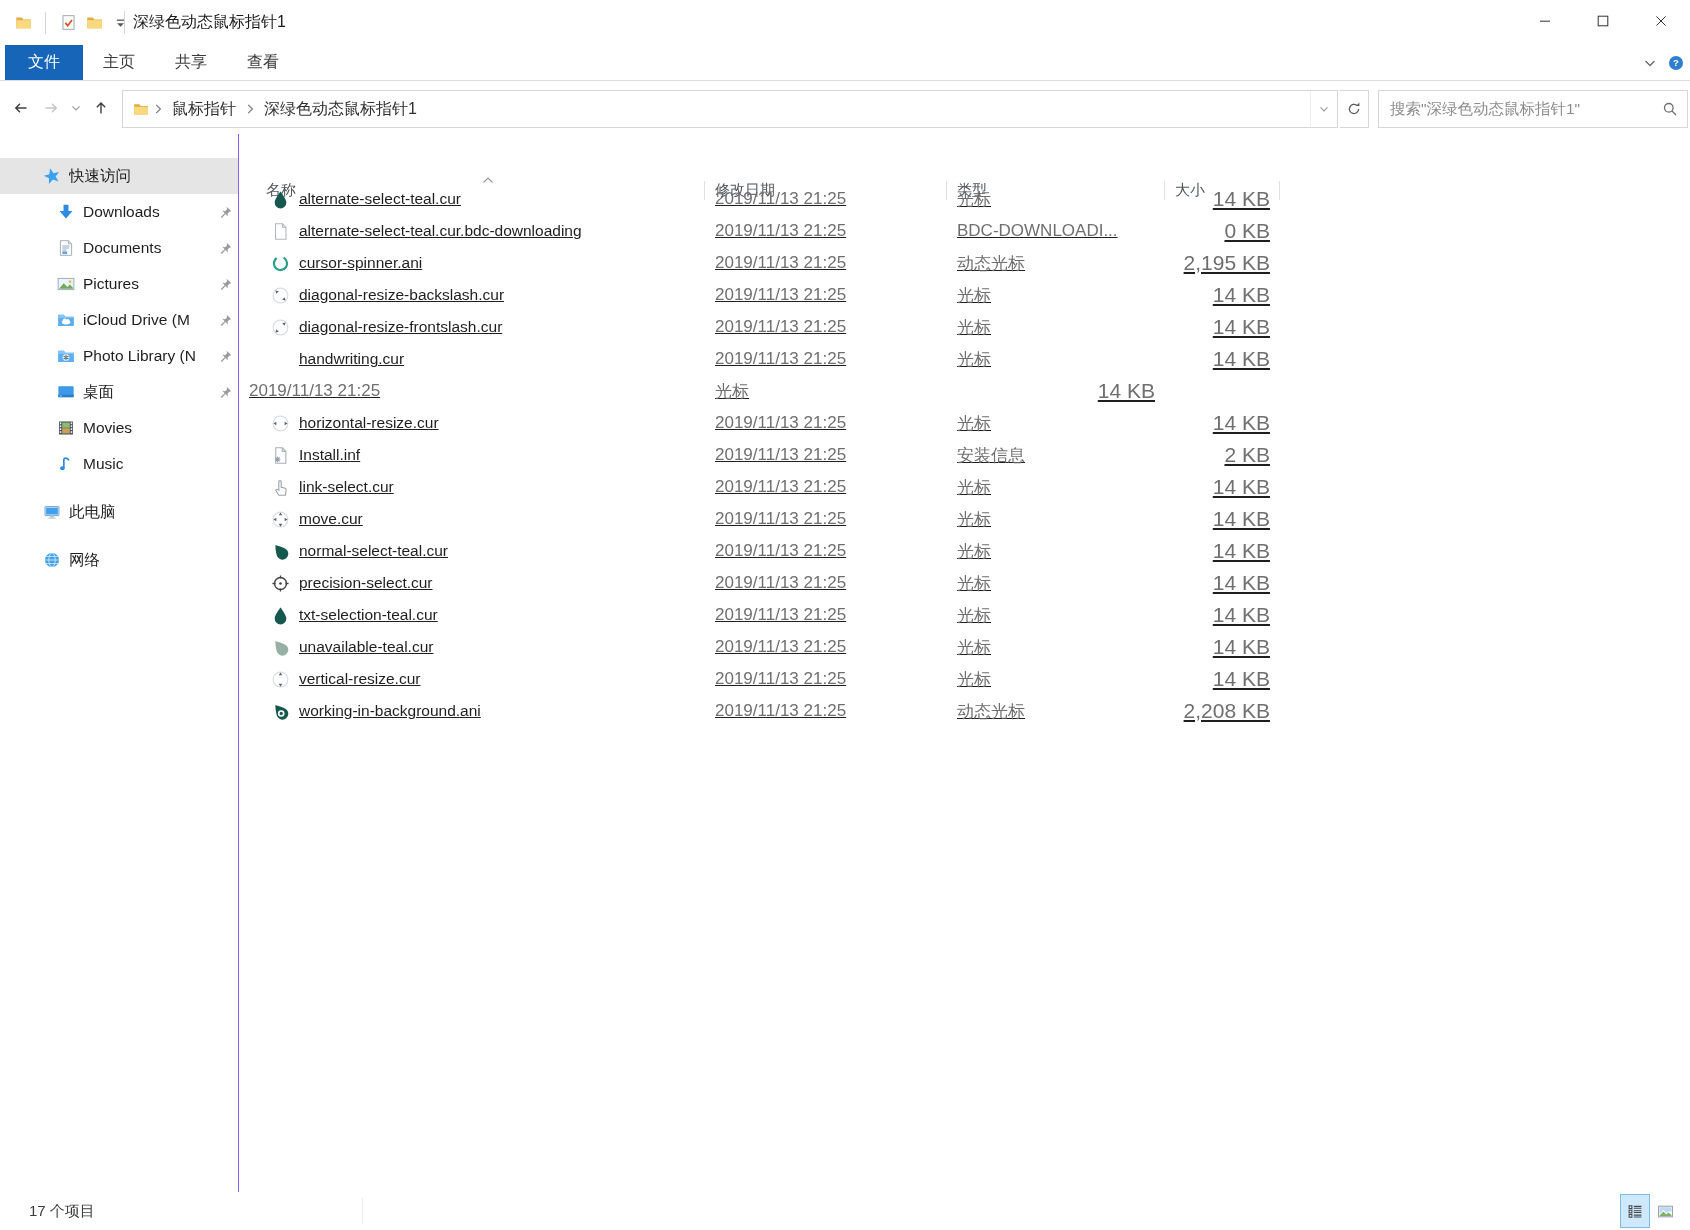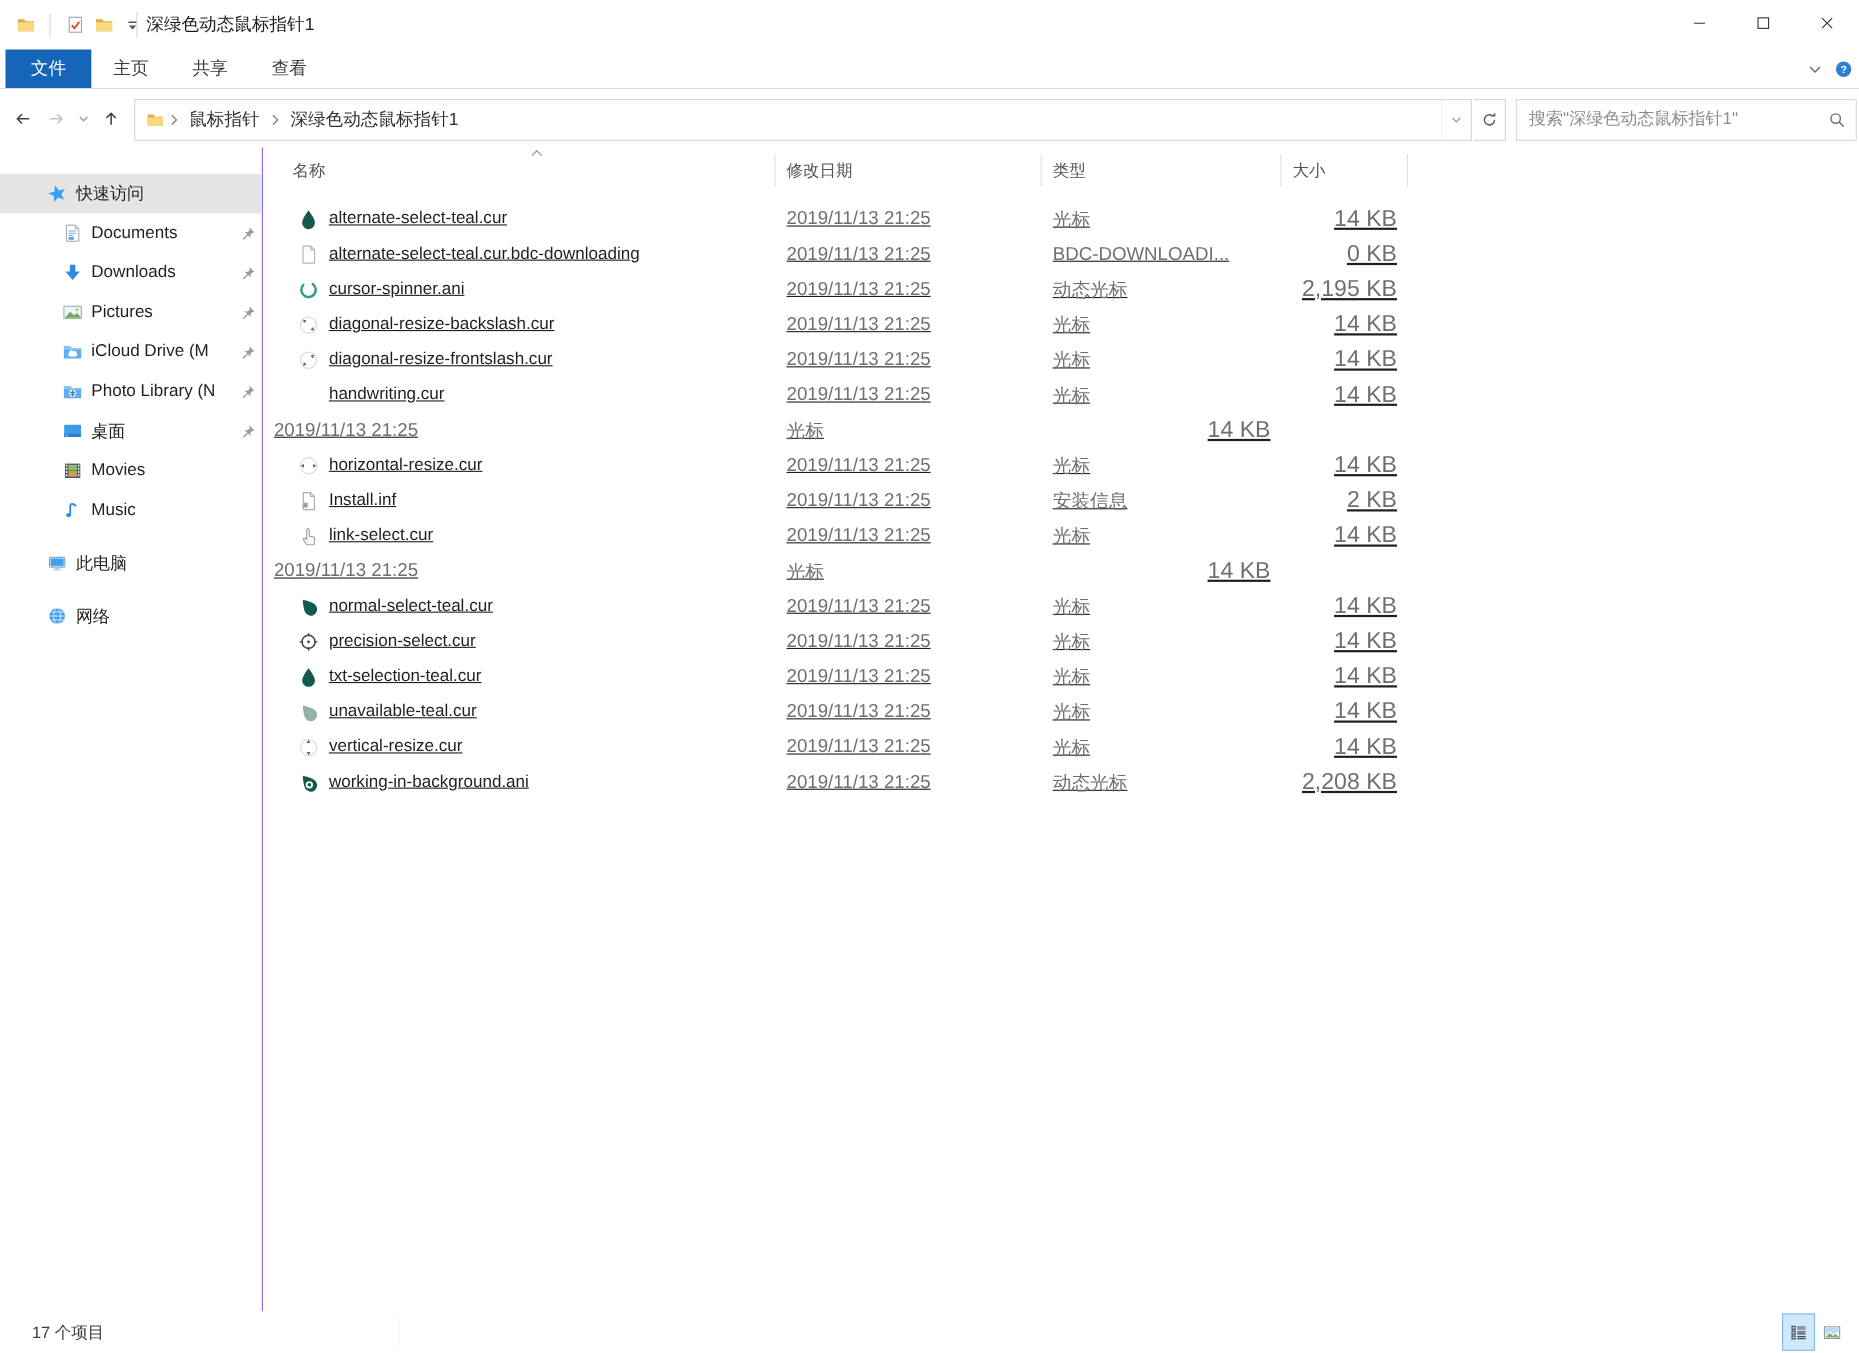--- a/index.html
+++ b/index.html
@@ -51,21 +51,21 @@
   .side-item{height:36px;display:flex;align-items:center;position:relative;cursor:default;}
   .side-item .icon{width:20px;margin-left:42px;}
   .side-item.lvl1 .icon{margin-left:56px;}
   .side-label{margin-left:7px;font-size:15.5px;color:#1f1f1f;white-space:nowrap;overflow:hidden;max-width:138px;}
   .side-item.gap{margin-top:12px;}
   .side-item.selected{background:#e5e5e5;}
   .side-item .pin{position:absolute;right:4px;margin:0;width:18px;}
 
   .content{position:absolute;left:239px;top:0;right:0;bottom:0;}
   .list-header{position:absolute;left:0;top:6px;right:0;height:30px;display:grid;grid-template-columns:466px 242px 218px 115px;font-size:15px;color:#4e555b;}
-  .hcell{display:flex;align-items:center;border-right:1px solid #e0e0e0;padding-left:10px;position:relative;box-sizing:border-box;}
+  .hcell{display:flex;align-items:flex-start;border-right:1px solid #e0e0e0;padding-left:10px;position:relative;box-sizing:border-box;margin-top:41px;}
   .hcell.first{padding-left:27px;}
   .sort-caret{position:absolute;left:243px;top:-5px;}
   .rows{position:absolute;left:0;top:49px;right:0;text-decoration:underline;}
   .row{height:32px;display:grid;grid-template-columns:466px 242px 218px 115px;align-items:center;}
   .cell{white-space:nowrap;overflow:hidden;}
   .c-name{display:flex;align-items:center;padding-left:31px;font-size:15.5px;color:#1f1f1f;}
   .c-name .icon{width:20px;margin-right:9px;}
   .c-date,.c-type{padding-left:10px;color:#6f6f6f;font-size:17px;}
   .c-size{text-align:right;padding-right:10px;color:#6f6f6f;font-size:21px;}
 
@@ -224,40 +224,40 @@
         <span class="icon">
           <svg width="18" height="18" viewBox="0 0 16 16">
             <polygon points="8,1 9.9,5.9 15,6 11,9.2 12.4,14.2 8,11.3 3.6,14.2 5,9.2 1,6 6.1,5.9" fill="#38a1f2" transform="rotate(-14 8 8)"></polygon>
           </svg>
         </span>
         <span class="side-label">快速访问</span>
       </div>
       <div class="side-item lvl1">
         <span class="icon">
           <svg width="18" height="18" viewBox="0 0 16 16">
+            <path d="M5.8 1.5h4.4V7h3.6L8 13.8 2.2 7h3.6z" fill="#2f8be2"></path>
+          </svg>
+        </span>
+        <span class="side-label">Downloads</span>
+        <span class="pin icon">
+          <svg width="15" height="15" viewBox="0 0 16 16">
+            <path d="M9.3 1.8l4.9 4.9-2.1.5-1.9 1.9.4 3.1-2.6-2.6-4 4.3-1.1-1.1 4.3-4L4.6 6.2l3.1.4 1.9-1.9z" fill="#9a9a9a"></path>
+          </svg>
+        </span>
+      </div>
+      <div class="side-item lvl1">
+        <span class="icon">
+          <svg width="18" height="18" viewBox="0 0 16 16">
             <path d="M3 1.5h7.2L13 4.3v10.2H3z" fill="#fff" stroke="#98a5b0" stroke-width=".8"></path>
             <path d="M10.2 1.5v2.8H13" fill="none" stroke="#98a5b0" stroke-width=".8"></path>
             <path d="M4.8 6.2h6.2M4.8 8h6.2M4.8 9.8h3.6" stroke="#8fa3c0" stroke-width=".9"></path>
             <rect x="4.8" y="11" width="4.2" height="2.4" fill="#5aa7e8"></rect>
           </svg>
         </span>
         <span class="side-label">Documents</span>
-        <span class="pin icon">
-          <svg width="15" height="15" viewBox="0 0 16 16">
-            <path d="M9.3 1.8l4.9 4.9-2.1.5-1.9 1.9.4 3.1-2.6-2.6-4 4.3-1.1-1.1 4.3-4L4.6 6.2l3.1.4 1.9-1.9z" fill="#9a9a9a"></path>
-          </svg>
-        </span>
-      </div>
-      <div class="side-item lvl1">
-        <span class="icon">
-          <svg width="18" height="18" viewBox="0 0 16 16">
-            <path d="M5.8 1.5h4.4V7h3.6L8 13.8 2.2 7h3.6z" fill="#2f8be2"></path>
-          </svg>
-        </span>
-        <span class="side-label">Downloads</span>
         <span class="pin icon">
           <svg width="15" height="15" viewBox="0 0 16 16">
             <path d="M9.3 1.8l4.9 4.9-2.1.5-1.9 1.9.4 3.1-2.6-2.6-4 4.3-1.1-1.1 4.3-4L4.6 6.2l3.1.4 1.9-1.9z" fill="#9a9a9a"></path>
           </svg>
         </span>
       </div>
       <div class="side-item lvl1">
         <span class="icon">
           <svg width="18" height="18" viewBox="0 0 16 16">
             <rect x="1" y="3" width="14" height="10" fill="#eaf4fb" stroke="#9aa6ae" stroke-width=".8"></rect>
@@ -526,20 +526,34 @@
                 <path d="M6.6 14.5L4.2 10.8c-.5-.8.4-1.7 1.2-1.2l1.2.8V3.2a1 1 0 0 1 2 0v4.6l2.8.7c.9.2 1.5 1 1.3 1.9l-.6 4.1z" fill="#fdfdfd" stroke="#9aa2a8" stroke-width=".9"></path>
               </svg>
             </span>
             <span>link-select.cur</span>
           </div>
           <div class="cell c-date">2019/11/13 21:25</div>
           <div class="cell c-type">光标</div>
           <div class="cell c-size">14 KB</div>
         </div>
         <div class="row">
+          <div class="cell c-name">
+            <span class="icon">
+              <svg width="19" height="19" viewBox="0 0 16 16">
+                <circle cx="8" cy="8" r="6.2" fill="#fff" stroke="#dcdee0" stroke-width="1"></circle>
+                <g fill="#5f6368">
+                  <path d="M2 8l2.5-1.5v3zM14 8l-2.5-1.5v3z"></path>
+                </g>
+                <g fill="#5f6368" transform="rotate(90 8 8)">
+                  <path d="M2 8l2.5-1.5v3zM14 8l-2.5-1.5v3z"></path>
+                </g>
+              </svg>
+            </span>
+            <span>move.cur</span>
+          </div>
           <div class="cell c-date">2019/11/13 21:25</div>
           <div class="cell c-type">光标</div>
           <div class="cell c-size">14 KB</div>
         </div>
         <div class="row">
           <div class="cell c-name">
             <span class="icon">
               <svg width="19" height="19" viewBox="0 0 16 16">
                 <g transform="rotate(-40 8 8)">
                   <path d="M8 1.2C8 1.2 3.1 7.4 3.1 10.6a4.9 4.9 0 0 0 9.8 0C12.9 7.4 8 1.2 8 1.2Z" fill="#15584e"></path>

